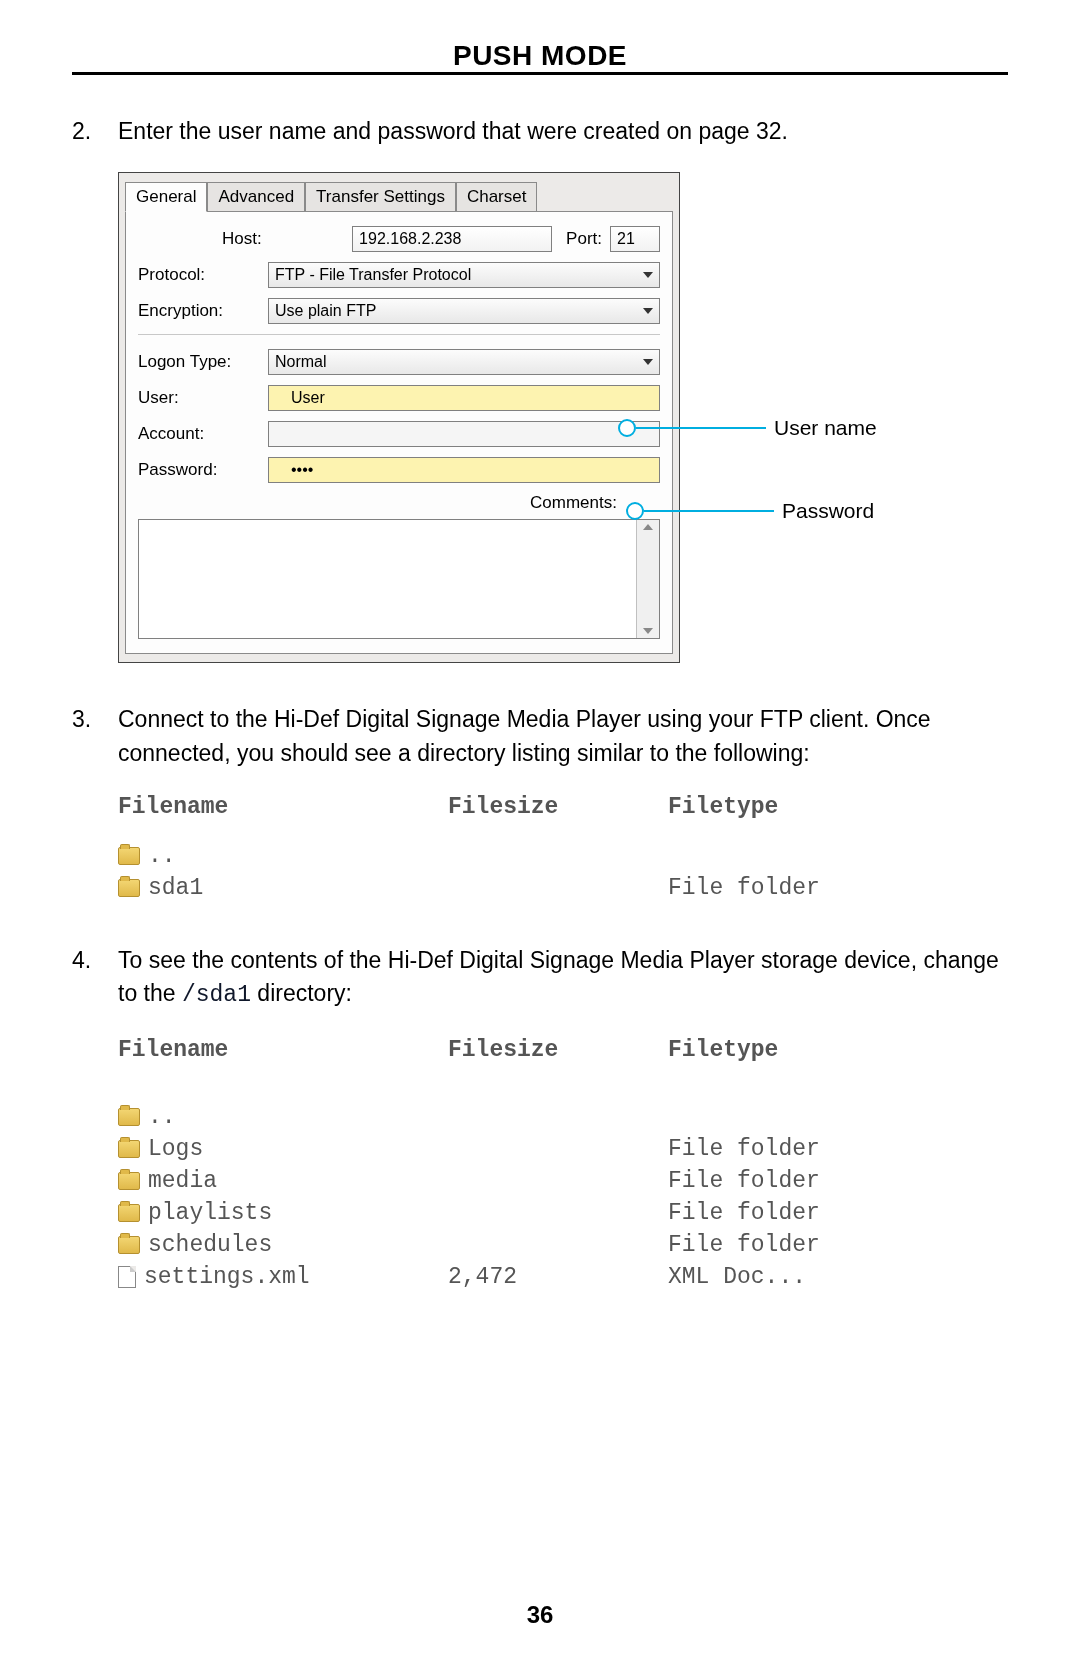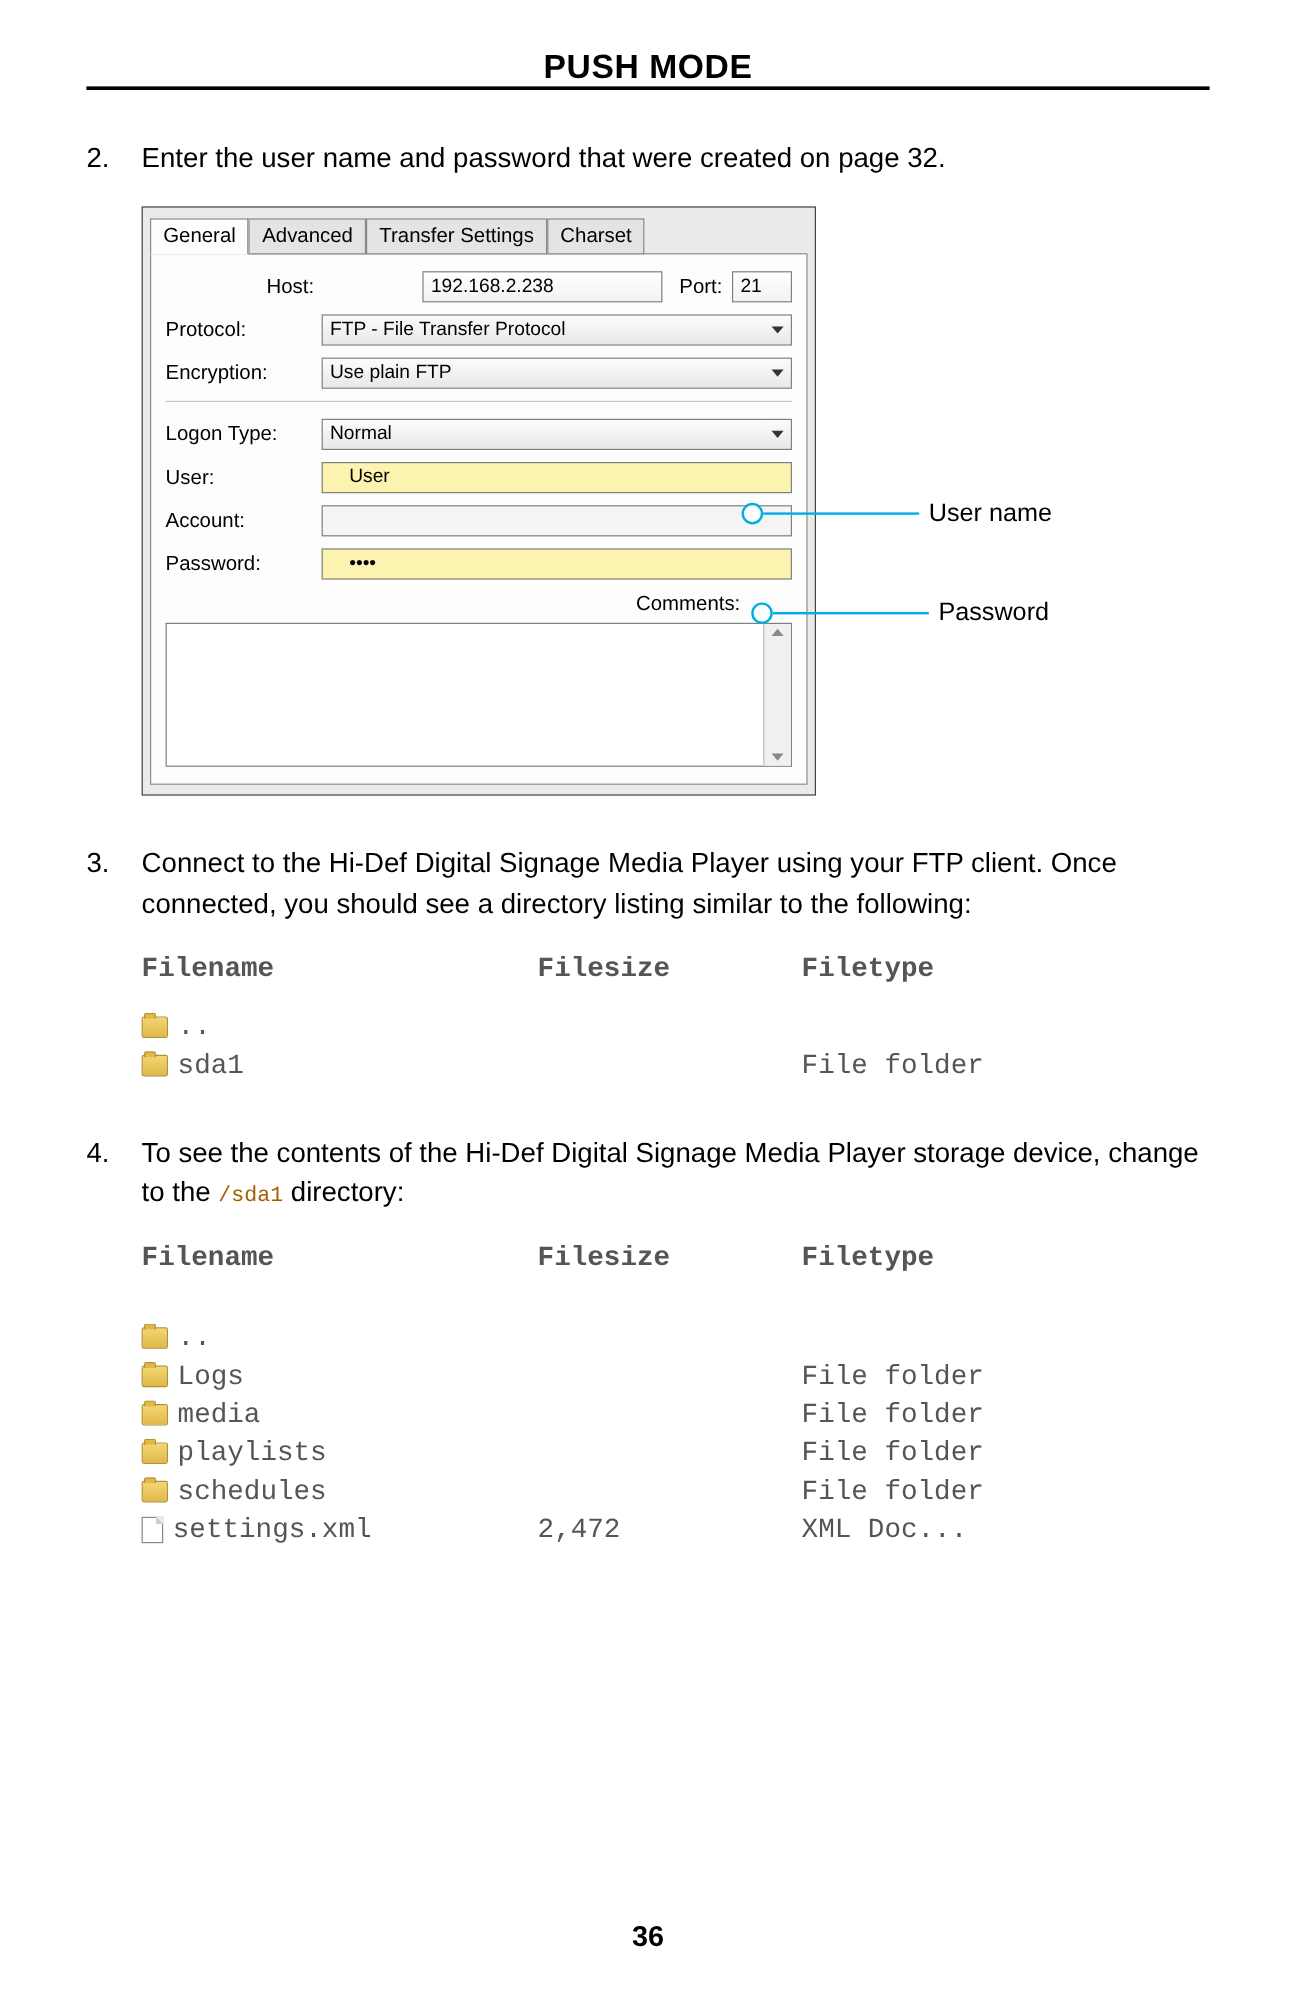--- a/index.html
+++ b/index.html
@@ -224,22 +224,22 @@
   }
   .file-icon::before {
     content:"";
     position:absolute; top:-1px; right:-1px;
     width:0;height:0;
     border-top:6px solid #eceae8;
     border-left:6px solid #ccc;
   }
   .mono-inline {
     font-family: "Courier New", monospace;
-    font-size: 18px;
-    color: #a16207;
+    font-size: 23px;
+    color: #0f172a;
   }
   .pagenum {
     position: absolute;
     bottom: 40px;
     left: 0; right: 0;
     text-align: center;
     font-weight: bold;
     font-size: 24px;
   }
 </style>

